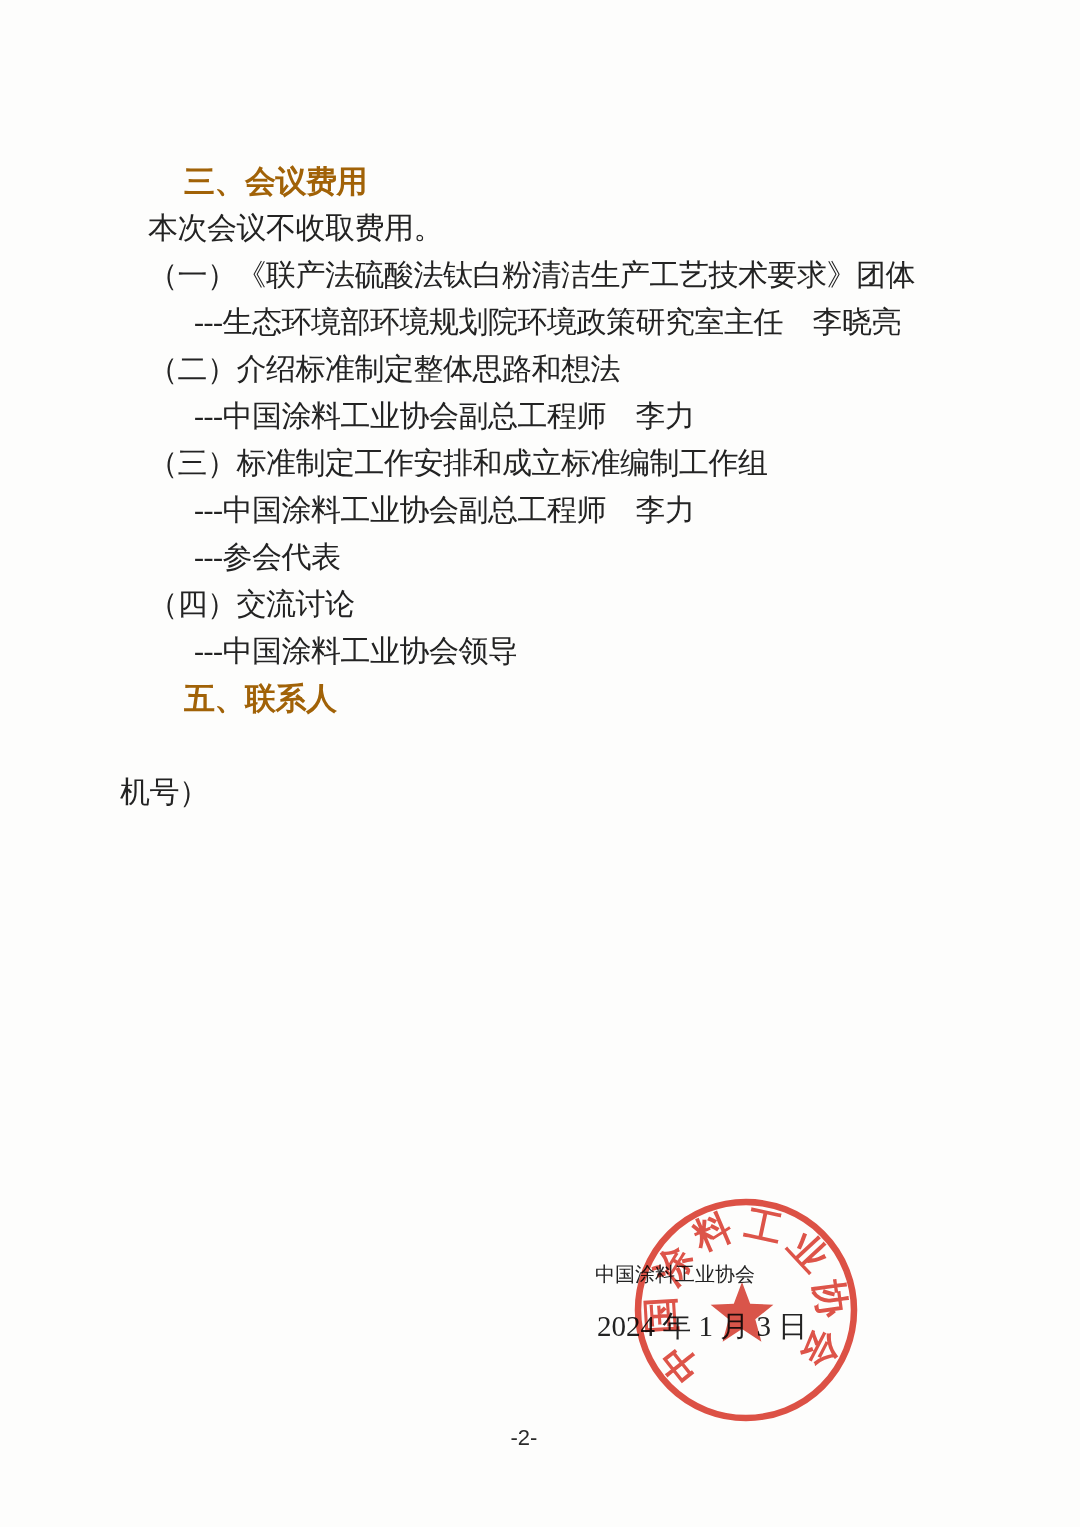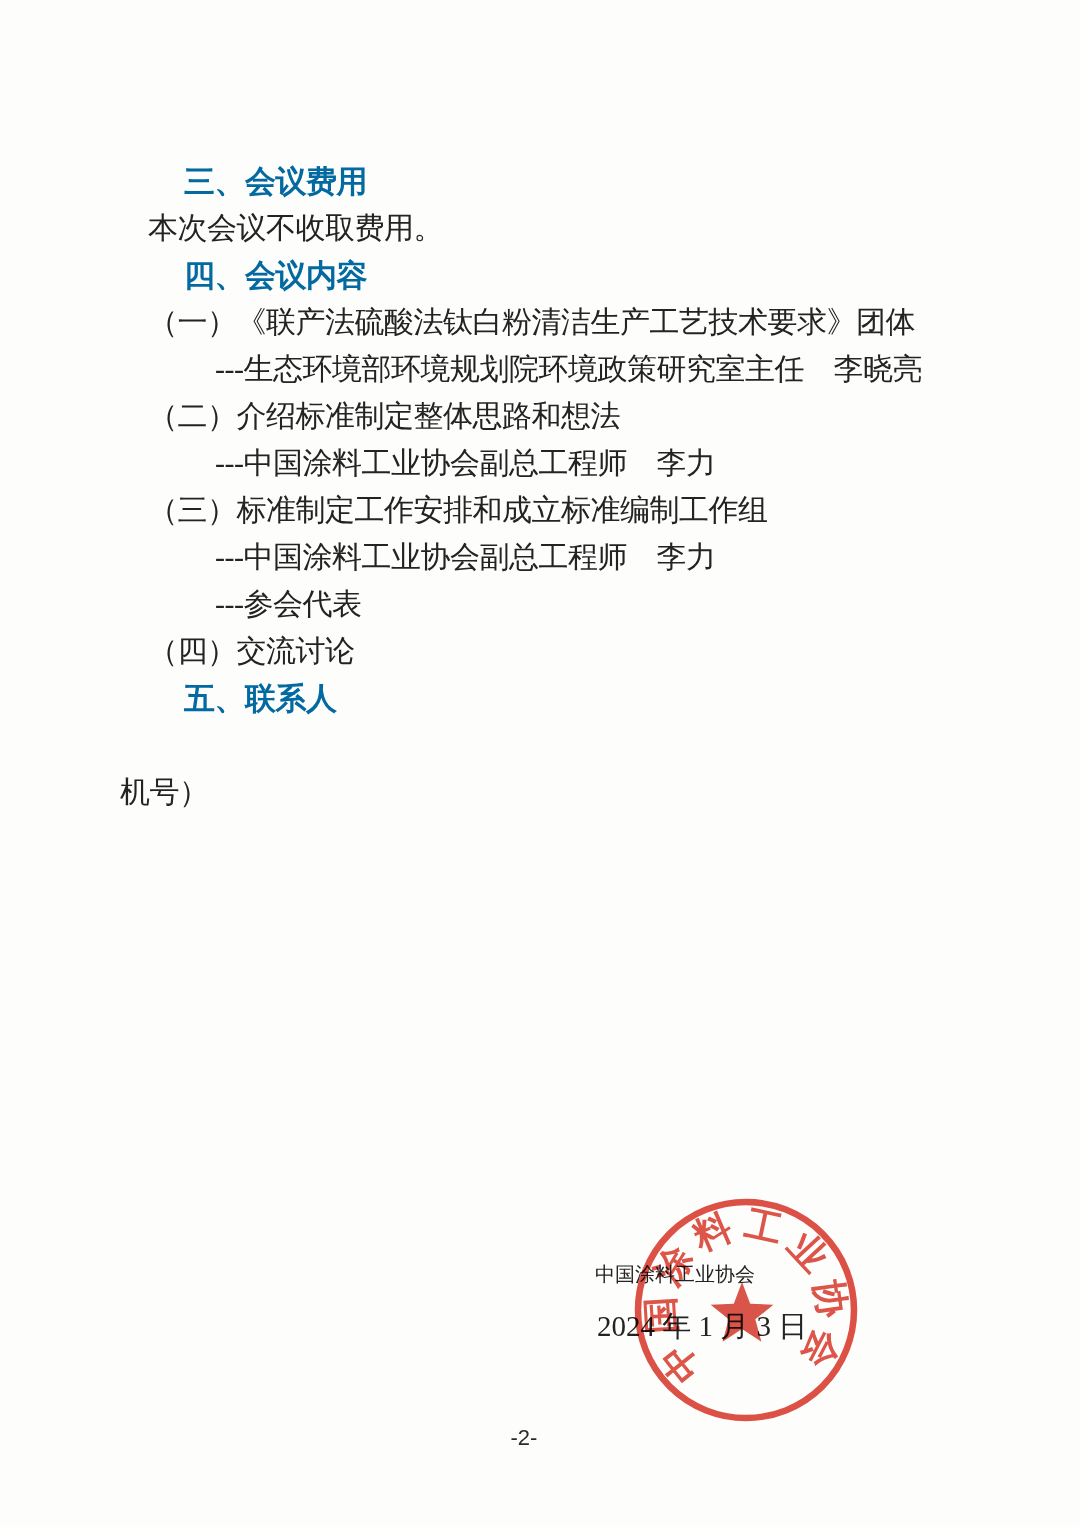--- a/index.html
+++ b/index.html
@@ -22,25 +22,25 @@
     height:47px;
     display:flex;
     align-items:center;
     white-space:pre;
   }
   .style-heading {
     font-family:"Liberation Sans","DejaVu Sans",sans-serif;
     font-weight:700;
     font-size:31px;
     margin-left:64px;
-    color:#0369a1;
+    color:#a16207;
   }
   .style-para  { margin-left:28px; }
   .style-flush { margin-left:0; }
-  .style-dash  { margin-left:95px; }
+  .style-dash  { margin-left:74px; }
   .style-blank { }
 
   .signature-org {
     position:absolute;
     left:595px; top:1261px;
     font-size:20px;
     letter-spacing:0px;
     white-space:pre;
     z-index:2;
   }
@@ -79,29 +79,29 @@
   }
 </style>
 </head>
 <body>
 
 <div class="page">
 
   <div class="doc-body">
       <div class="line style-heading">三、会议费用</div>
       <div class="line style-para">本次会议不收取费用。</div>
-      <div class="line style-heading">四、会议内容</div>
       <div class="line style-para">（一）《联产法硫酸法钛白粉清洁生产工艺技术要求》团体</div>
       <div class="line style-dash">---生态环境部环境规划院环境政策研究室主任　李晓亮</div>
       <div class="line style-para">（二）介绍标准制定整体思路和想法</div>
       <div class="line style-dash">---中国涂料工业协会副总工程师　李力</div>
       <div class="line style-para">（三）标准制定工作安排和成立标准编制工作组</div>
       <div class="line style-dash">---中国涂料工业协会副总工程师　李力</div>
       <div class="line style-dash">---参会代表</div>
       <div class="line style-para">（四）交流讨论</div>
+      <div class="line style-dash">---中国涂料工业协会领导</div>
       <div class="line style-heading">五、联系人</div>
       <div class="line style-blank"></div>
       <div class="line style-flush">机号）</div>
     </div>
 
   <div class="signature-org">中国涂料工业协会</div>
 
   <div class="signature-date">2024 年 1 月 3 日</div>
 
   <svg class="stamp" viewBox="0 0 240 240">

